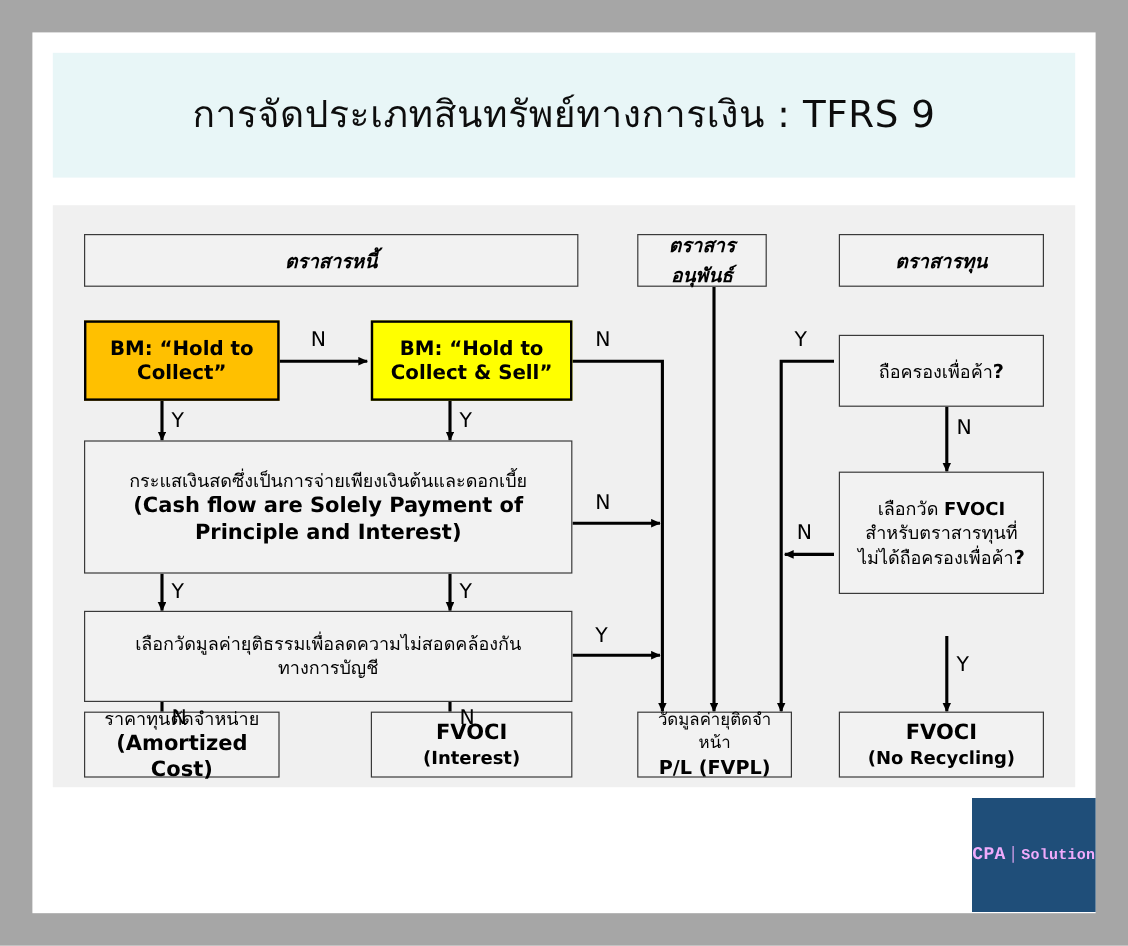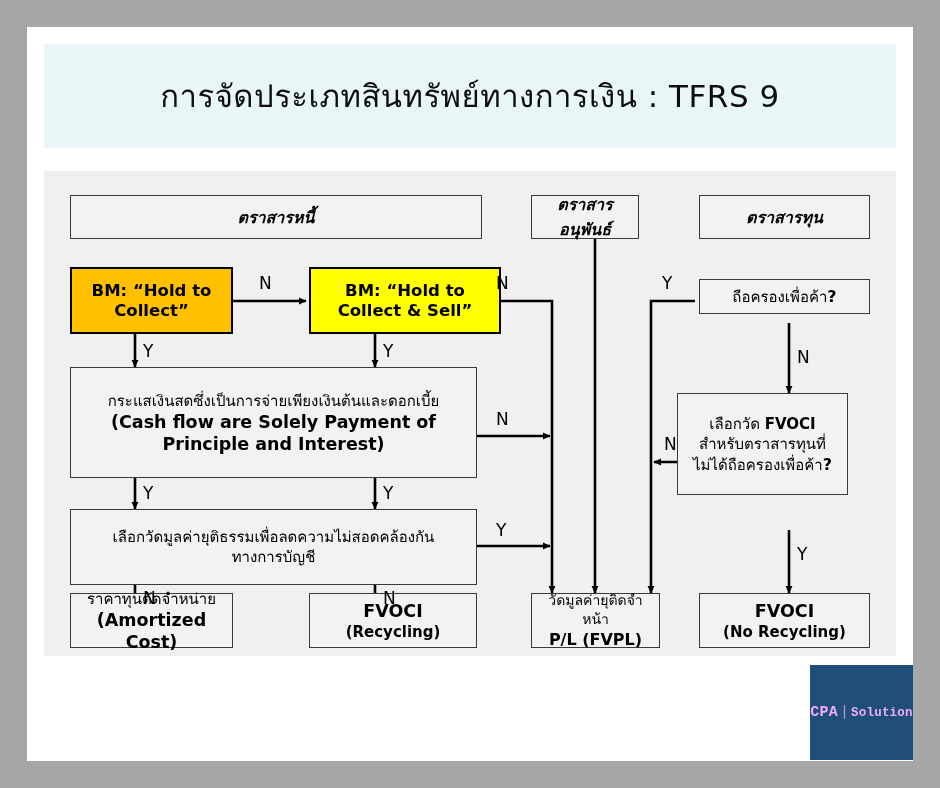--- a/index.html
+++ b/index.html
@@ -147,58 +147,58 @@
       <div class="node hdr" style="left:487px;top:24px;width:108px;height:44px;">
         <span>ตราสารอนุพันธ์</span>
       </div>
       <div class="node hdr" style="left:655px;top:24px;width:171px;height:44px;">
         <span>ตราสารทุน</span>
       </div>
 
       <div class="node fill-orange" style="left:26px;top:96px;width:163px;height:67px;">
         <span class="bmlabel">BM: “Hold to Collect”</span>
       </div>
-      <div class="node fill-yellow" style="left:265px;top:96px;width:192px;height:67px;">
+      <div class="node fill-yellow" style="left:265px;top:96px;width:168px;height:67px;">
         <span class="bmlabel">BM: “Hold to Collect &amp; Sell”</span>
       </div>
 
       <div class="node" style="left:26px;top:196px;width:407px;height:111px;">
         <span class="th t15">กระแสเงินสดซึ่งเป็นการจ่ายเพียงเงินต้นและดอกเบี้ย</span>
         <span class="en t17">(Cash flow are Solely Payment of Principle and Interest)</span>
       </div>
 
       <div class="node" style="left:26px;top:338px;width:407px;height:76px;">
         <span class="th t15">เลือกวัดมูลค่ายุติธรรมเพื่อลดความไม่สอดคล้องกัน</span>
         <span class="th t15">ทางการบัญชี</span>
       </div>
 
-      <div class="node" style="left:655px;top:108px;width:171px;height:35px;">
+      <div class="node" style="left:655px;top:108px;width:171px;height:60px;">
         <span class="t15">
           <span>ถือครองเพื่อค้า</span><span class="qmark t16">?</span>
         </span>
       </div>
 
-      <div class="node" style="left:633px;top:222px;width:171px;height:102px;">
+      <div class="node" style="left:655px;top:222px;width:171px;height:102px;">
         <span class="t15">
           <span>เลือกวัด </span><b>FVOCI</b>
         </span>
         <span class="t15">สำหรับตราสารทุนที่</span>
         <span class="t15">
           <span>ไม่ได้ถือครองเพื่อค้า</span><span class="qmark t16">?</span>
         </span>
       </div>
 
       <div class="node" style="left:26px;top:422px;width:163px;height:55px;">
         <span class="th t15">ราคาทุนตัดจำหน่าย</span>
         <span class="en t17">(Amortized Cost)</span>
       </div>
 
       <div class="node" style="left:265px;top:422px;width:168px;height:55px;">
         <span class="en t17">FVOCI</span>
-        <span class="en t15">(Recycling)</span>
+        <span class="en t15">(Interest)</span>
       </div>
 
       <div class="node" style="left:487px;top:422px;width:129px;height:55px;">
         <span class="th t14">วัดมูลค่ายุติดจำหน้า</span>
         <span class="en t16">P/L (FVPL)</span>
       </div>
 
       <div class="node" style="left:655px;top:422px;width:171px;height:55px;">
         <span class="en t17">FVOCI</span>
         <span class="en t15">(No Recycling)</span>

